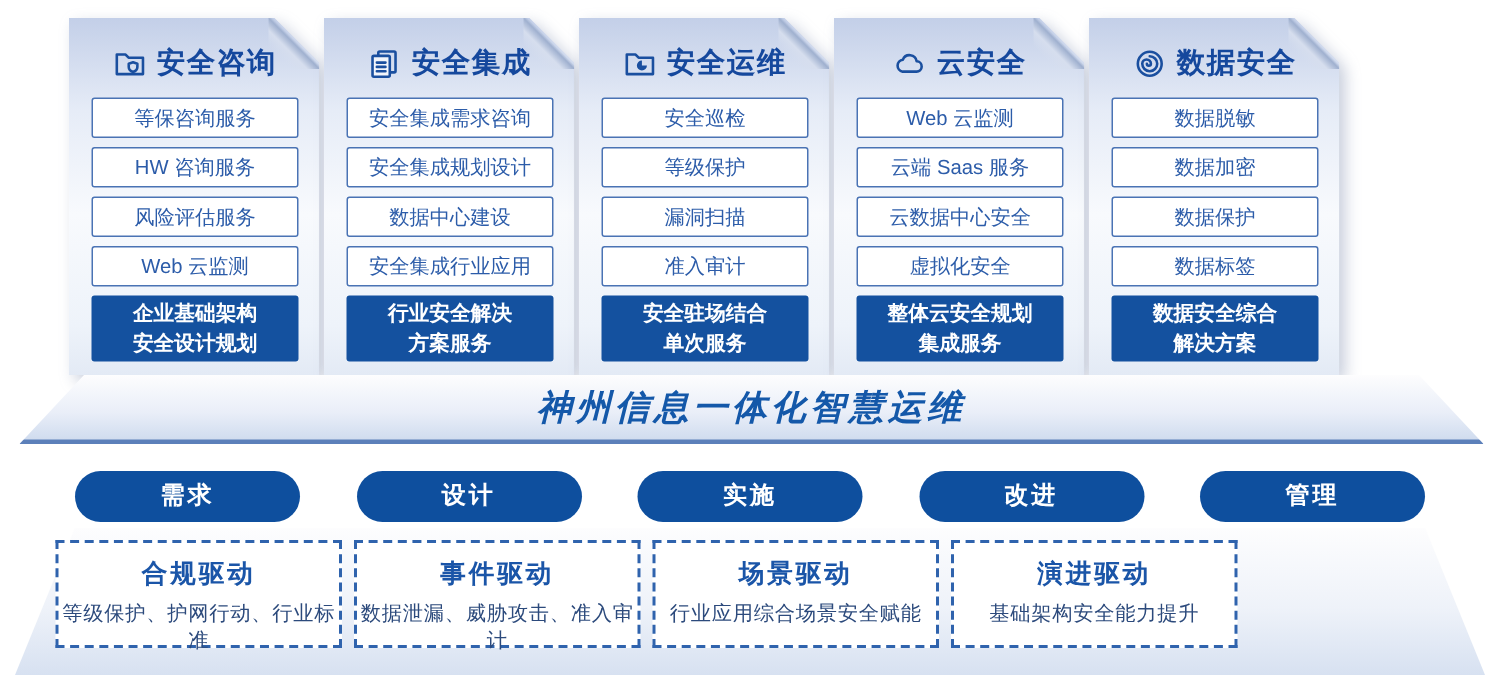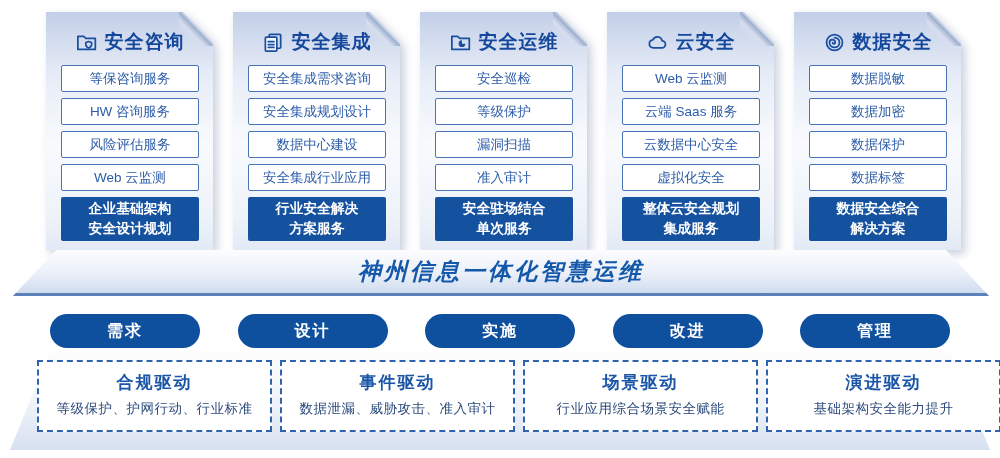--- a/index.html
+++ b/index.html
@@ -1,21 +1,21 @@
 <!DOCTYPE html>
 <html><head>
 <meta charset="utf-8">
 <style>
   * { margin:0; padding:0; box-sizing:border-box; }
   html,body { background:#fff; }
   body { font-family:"Liberation Sans","DejaVu Sans",sans-serif; }
   .stage { position:relative; width:1000px; height:458px; background:#fff; overflow:hidden; }
 
   
-  .cards { position:absolute; top:12px; left:0; display:flex; padding-left:46px; gap:20px; }
+  .cards { position:absolute; top:12px; left:0; display:flex; padding-left:46px; gap:3px; }
   .card  {
     width:167px; height:238px; position:relative;
     clip-path: polygon(0 0, calc(100% - 30px) 0, 100% 30px, 100% 100%, 0 100%);
     background: linear-gradient(180deg,#c3cfe8 0%, #e6ecf7 26%, #f8fafd 55%, #eef3fa 86%, #e3eaf5 100%);
   }
   .card-wrap { position:relative; filter: drop-shadow(4px 4px 5px rgba(96,116,156,.35)); }
   .card::after {   
     content:''; position:absolute; top:0; right:0; width:34px; height:34px;
     background: linear-gradient(225deg, rgba(255,255,255,0) 46%, #9fb0cf 50%, #d6deee 62%, rgba(255,255,255,0) 78%);
   }
@@ -60,21 +60,21 @@
   .platform {
     position:absolute; top:352px; left:0; width:1000px; height:98px;
     clip-path: polygon(50px 0, 950px 0, 990px 100%, 10px 100%);
     background: linear-gradient(180deg,#fdfdfe 0%, #eef2f9 55%, #d7e1f1 100%);
     filter: drop-shadow(0 0 1px #9fb2d2);
   }
 
   
   .drivers { position:absolute; top:360px; left:0; display:flex; padding-left:37px; gap:8px; }
   .driver {
-    width:235px; height:72px; background:#fff; border:2px dashed #2f63ad;
+    width:191px; height:72px; background:#fff; border:2px dashed #2f63ad;
     text-align:center;
   }
   .driver-title { margin-top:9px; font-size:17px; font-weight:700; color:#1a55a8; letter-spacing:2px; }
   .driver-desc  { margin-top:6px; font-size:13.5px; color:#2c4a7c; letter-spacing:.5px; }
 
   .icon { stroke:#1a4f9f; fill:none; stroke-width:1.8; stroke-linejoin:round; stroke-linecap:round; }
 </style>
 </head>
 <body>
 

